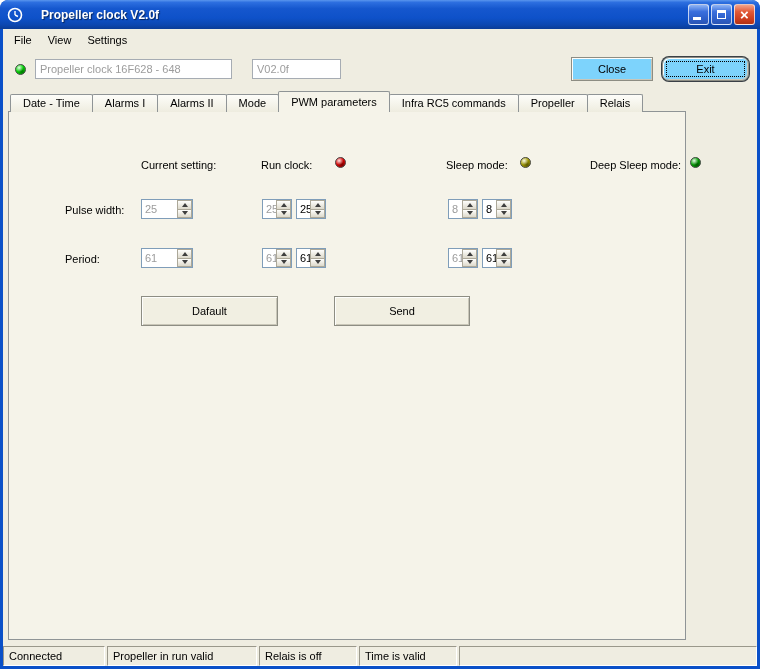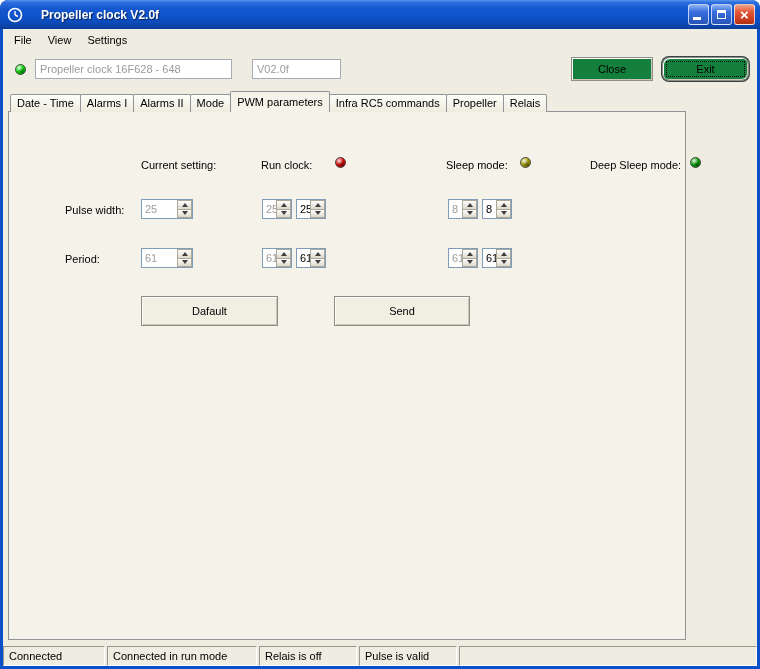--- a/index.html
+++ b/index.html
@@ -43,33 +43,33 @@
   }
   
   .conn-led { position:absolute; left:12px; top:35px; }
   .field {
     position:absolute; height:20px; border:1px solid #A6ACB3; background:#fff;
     font:11px "Liberation Sans", sans-serif; padding:2px 4px; color:#9C9C9C;
   }
   .device-field  { left:32px;  top:30px; width:197px; }
   .version-field { left:249px; top:30px; width:89px;  }
   .xp-btn {
-    position:absolute; height:24px; background:#15803d; border:1px solid #8D8D83;
+    position:absolute; height:24px; background:#7dd3fc; border:1px solid #8D8D83;
     box-shadow:inset 1px 1px 0 #FDFDFB, inset -1px -1px 0 #C9C6B8;
     font:11px "Liberation Sans", sans-serif; text-align:center; cursor:default;
   }
   .xp-btn span { display:block; line-height:22px; }
   .close-cmd { left:568px; top:28px; width:82px; }
   .exit-cmd  { left:659px; top:28px; width:87px;
     box-shadow:0 0 0 1px #3A4046, inset 1px 1px 0 #FDFDFB, inset -1px -1px 0 #C9C6B8;border-radius:7px; }
   .focus-rect { position:absolute; inset:3px; border:1px dotted #000; pointer-events:none; }
   
   .tabstrip { position:absolute; left:7px; top:62px; height:21px; display:flex; align-items:flex-end; z-index:4; }
   .tab {
-    height:18px; line-height:17px; padding:0 6px; white-space:nowrap;
+    height:18px; line-height:17px; padding:0 12px; white-space:nowrap;
     border:1px solid #8F9496; border-bottom:none; border-radius:2px 2px 0 0;
     background:linear-gradient(180deg,#FDFDF9,#EEECDF); cursor:default;text-align:right;
   }
   .tab + .tab { margin-left:-1px; }
   .tab.active { height:21px; line-height:20px; background:#F5F3E9; position:relative; z-index:6; }
   
   .panel {
     position:absolute; left:5px; top:82px; width:678px; height:529px;
     background:#F5F3E9; border:1px solid #8F9496; z-index:3;
   }
@@ -298,20 +298,20 @@
         </div>
       </div>
 
       <div class="panel-btn btn-default">Dafault</div>
       <div class="panel-btn btn-send">Send</div>
 
     </div>
 
     <div class="statusbar">
       <div class="status-panel sp-1">Connected</div>
-      <div class="status-panel sp-2">Connected in run mode</div>
+      <div class="status-panel sp-2">Propeller in run valid</div>
       <div class="status-panel sp-3">Relais is off</div>
-      <div class="status-panel sp-4">Pulse is valid</div>
+      <div class="status-panel sp-4">Time is valid</div>
       <div class="status-panel sp-fill"></div>
     </div>
 
   </div>
 </div>
 
 </body></html>

